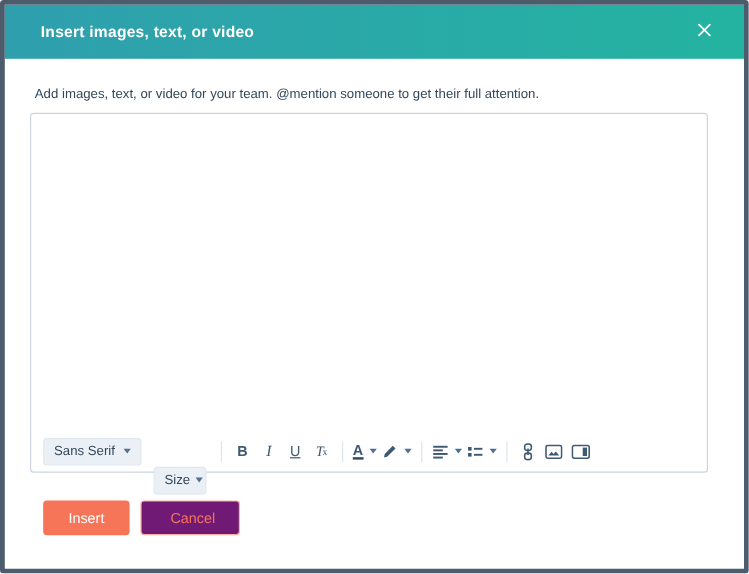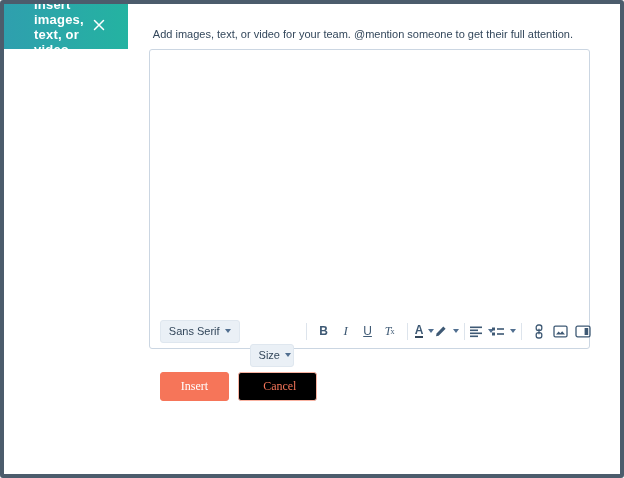--- a/index.html
+++ b/index.html
@@ -17,21 +17,21 @@
   }
   *{box-sizing:border-box;margin:0;padding:0;}
   html,body{width:624px;height:478px;}
   body{font-family:"Liberation Sans",sans-serif;background:#fff;}
   .modal{
     width:624px;height:478px;
     border:4px solid var(--modal-border);
     border-radius:3px;
     background:#fff;
     overflow:hidden;
-    display:flex;flex-direction:row;
+    display:flex;flex-direction:column;
   }
   .header{
     height:45px;flex:0 0 45px;
     background:linear-gradient(90deg,var(--header-grad-start),var(--header-grad-end));
     display:flex;align-items:center;
     padding:0 22px 0 30px;
   }
   .title{
     color:#fff;font-size:13px;font-weight:700;letter-spacing:.2px;
     flex:1 1 auto;
@@ -110,28 +110,28 @@
   .fmt .u{font-size:12px;text-decoration:underline;}
   .fmt .t{font-family:"Liberation Serif",serif;font-style:italic;font-size:12px;}
   .fmt .tx{font-family:"Liberation Serif",serif;font-size:8px;vertical-align:sub;margin-left:-1px;}
   .fmt .a{font-size:12px;font-weight:700;border-bottom:2px solid var(--text-dark);line-height:12px;}
   .iconbtn svg{display:block;}
   .footer{
     margin:23px 0 0 11px;
     display:flex;align-items:center;gap:9px;
   }
   .btn{
-    height:29px;border-radius:3px;font-family:Liberation Serif, serif;
+    height:29px;border-radius:3px;font-family:Liberation Sans, sans-serif;
     font-size:12px;cursor:pointer;padding:0 20px;
   }
   .btn-primary{
     background:var(--accent-orange);color:#fff;border:1px solid var(--accent-orange);
   }
   .btn-secondary{
-    background:#000000;color:var(--accent-orange);border:1px solid var(--cancel-border);padding-left:24px;
+    background:#701a75;color:var(--accent-orange);border:1px solid var(--cancel-border);padding-left:24px;
   }
 </style>
 </head>
 <body>
 
 <div class="modal">
 
   <div class="header">
     <div class="title">Insert images, text, or video</div>
     <button class="close">

